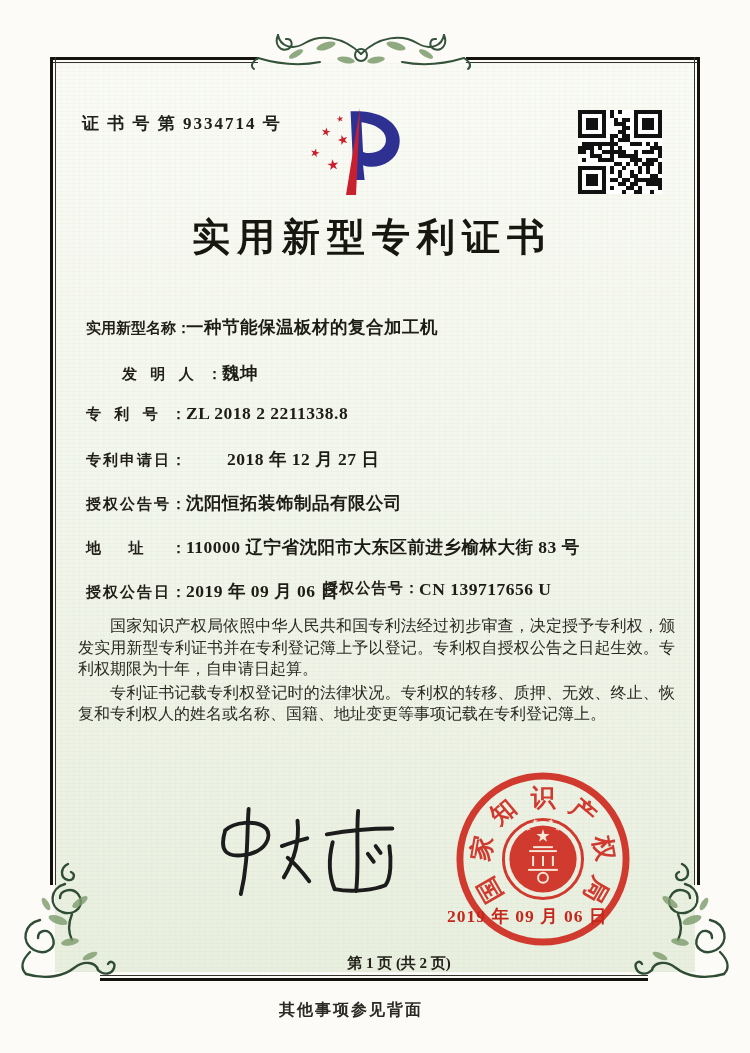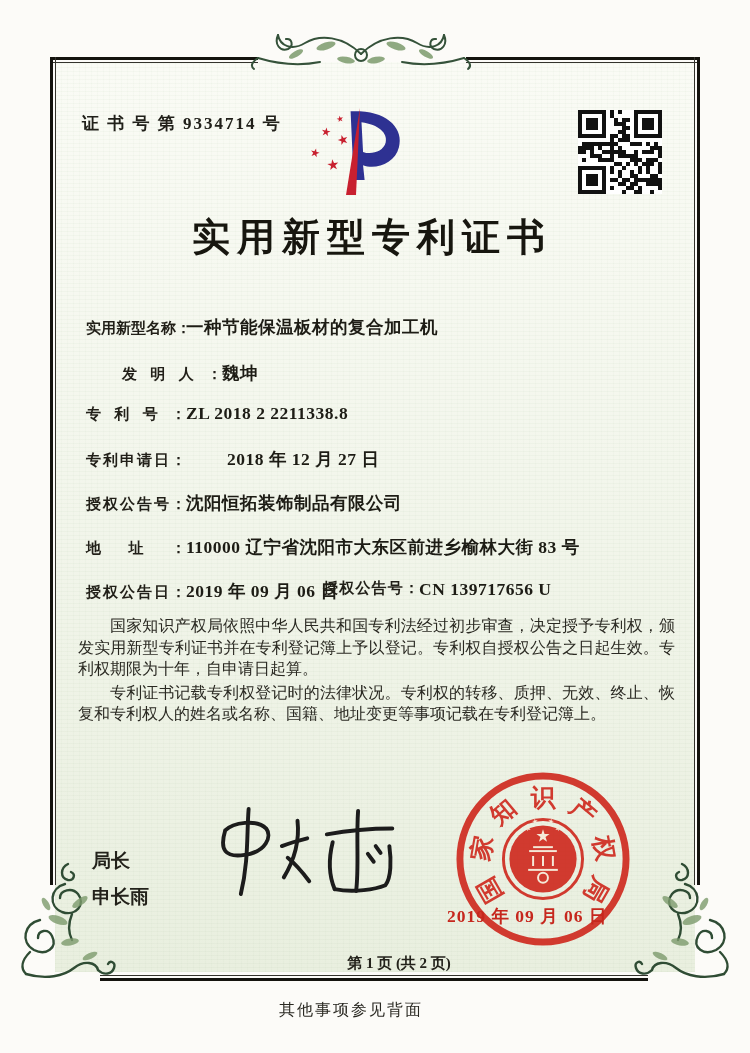--- a/index.html
+++ b/index.html
@@ -35,21 +35,21 @@
   .pair2{position:absolute;left:237px;top:0;display:flex;align-items:flex-start;}
   .paras{position:absolute;left:78px;top:615px;width:608px;font-size:16px;line-height:21.5px;
          text-align:justify;color:#2a2922;font-weight:500;}
   .paras p{margin:0 11px 2px 0;text-indent:2em;}
   .signer{position:absolute;left:92px;top:843px;font-size:19px;font-weight:600;color:#23221b;line-height:36px;}
   .sig-svg{position:absolute;left:190px;top:798px;}
   .seal-svg{position:absolute;left:450px;top:770px;}
   .seal-date{position:absolute;left:447px;top:904px;font-size:17.5px;font-weight:700;
              color:#c6271d;letter-spacing:1px;white-space:nowrap;}
   .page-info{position:absolute;left:0;top:954px;width:712px;text-align:center;font-size:15px;font-weight:600;color:#23221b;padding-left:43px;}
-  .back-note{position:absolute;left:0;top:1000px;width:702px;text-align:center;font-size:16px;font-weight:400;color:#2a2922;letter-spacing:2px;}
+  .back-note{position:absolute;left:0;top:1000px;width:702px;text-align:center;font-size:16px;font-weight:700;color:#2a2922;letter-spacing:2px;}
   .logo-svg{position:absolute;left:303px;top:102px;}
   .qr-svg{position:absolute;left:578px;top:110px;}
   .orn{position:absolute;}
 </style>
 </head>
 <body>
 
 <div class="page">
 
   <div class="paper"></div>
@@ -304,24 +304,20 @@
       <span class="lab" style="width:96px;flex:0 0 96px;">授权公告号：</span>
       <span class="val">CN 139717656 U</span>
     </span>
   </div>
 
   <div class="paras">
     <p>国家知识产权局依照中华人民共和国专利法经过初步审查，决定授予专利权，颁发实用新型专利证书并在专利登记簿上予以登记。专利权自授权公告之日起生效。专利权期限为十年，自申请日起算。</p>
     <p>专利证书记载专利权登记时的法律状况。专利权的转移、质押、无效、终止、恢复和专利权人的姓名或名称、国籍、地址变更等事项记载在专利登记簿上。</p>
   </div>
 
-  <div class="signer">
-    <div>局长</div>
-    <div>申长雨</div>
-  </div>
 
   <svg class="sig-svg" width="215" height="105" viewBox="0 0 220 105">
     <g stroke="#1c1c1c" stroke-width="4" fill="none" stroke-linecap="round" stroke-linejoin="round">
       <path d="M60 10 C58 35 60 64 52 97"></path>
       <path d="M36 32 C30 52 36 60 56 57 C78 54 84 38 78 30 C68 20 44 24 36 32"></path>
       <path d="M110 22 C112 40 108 60 96 80"></path>
       <path d="M94 48 C104 44 112 42 120 40"></path>
       <path d="M100 60 C110 68 116 76 122 84"></path>
       <path d="M140 36 C162 32 186 30 207 30"></path>
       <path d="M172 12 C170 40 173 70 170 94"></path>

